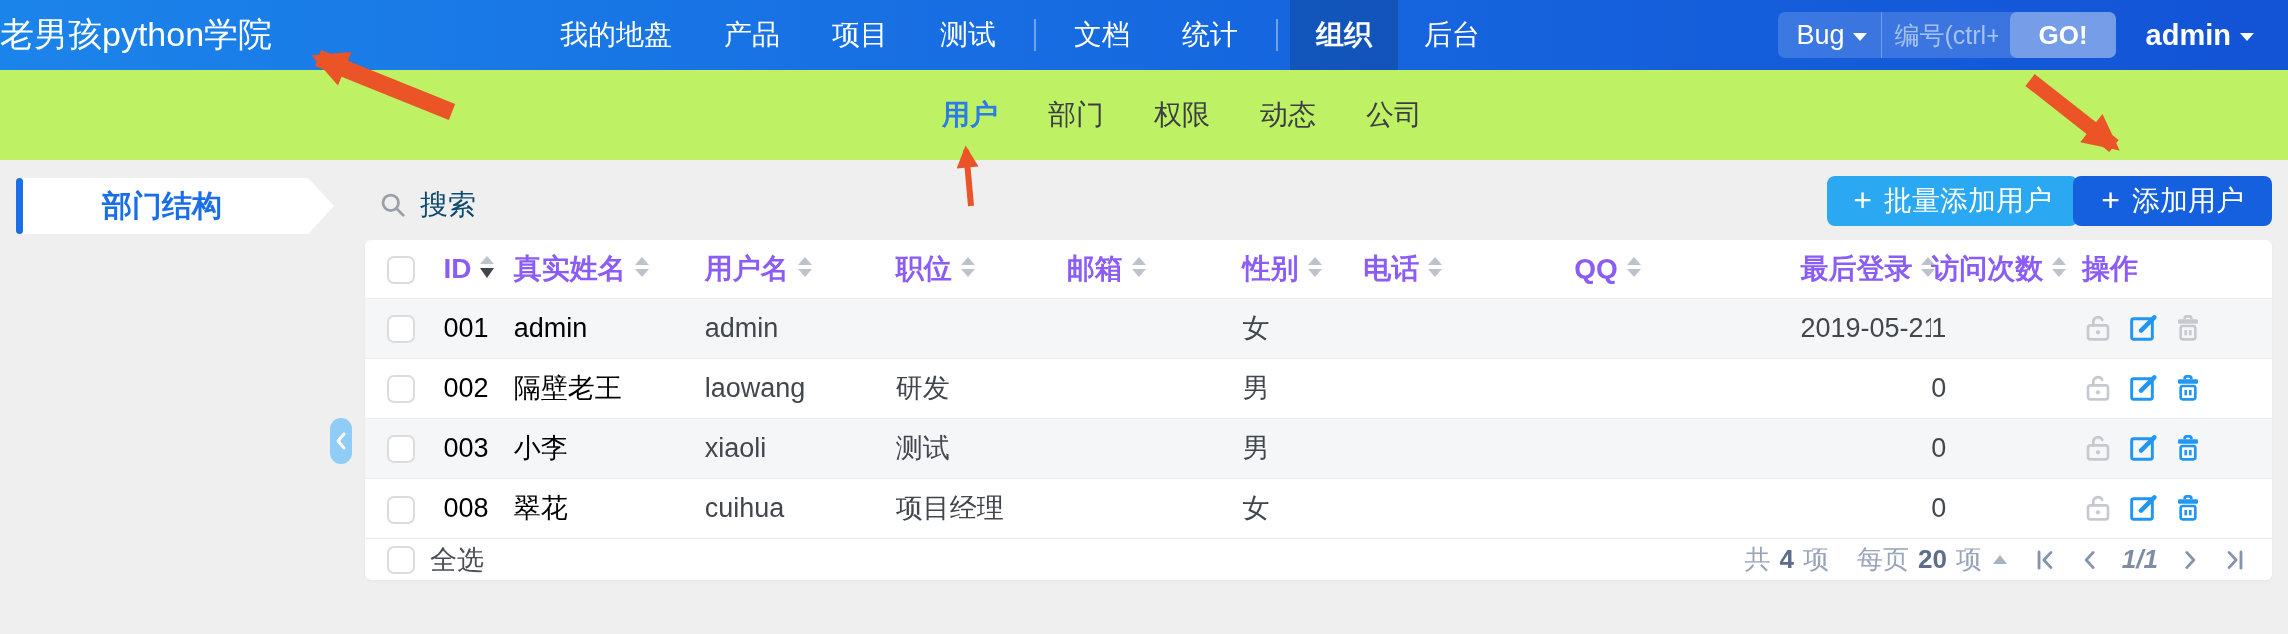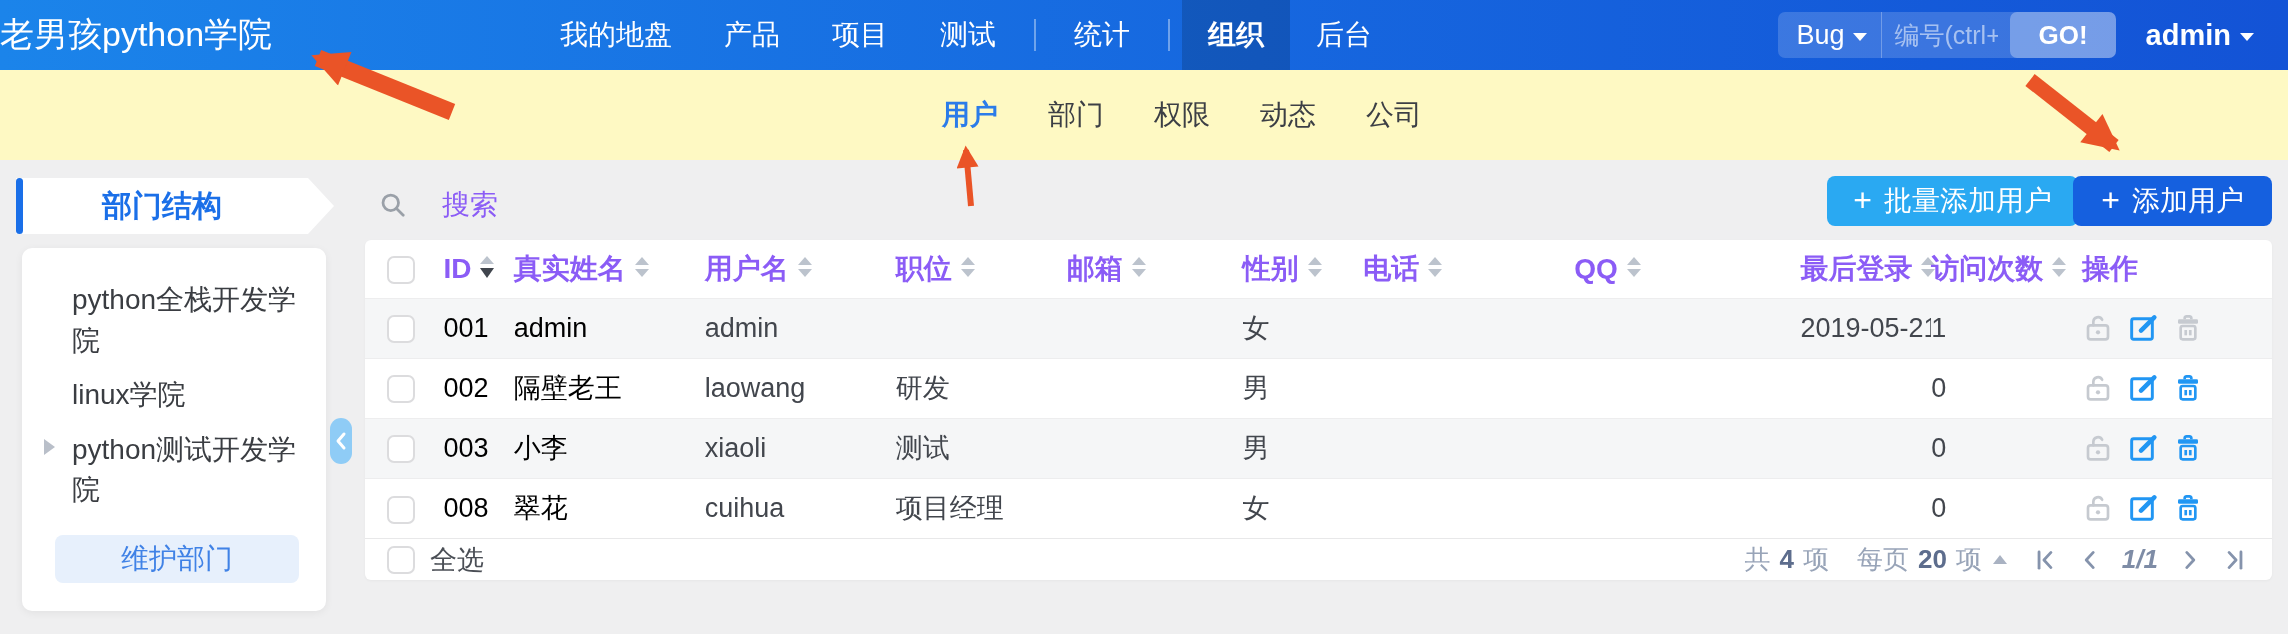--- a/index.html
+++ b/index.html
@@ -24,21 +24,21 @@
   .quickfind{ display:flex; align-items:center; background:rgba(255,255,255,0.17); border-radius:7px; height:46px; padding:0 0 0 4px; }
   .qf-type{ display:flex; align-items:center; gap:9px; padding:0 14px; font-size:27px; cursor:pointer; }
   .caret-down{ width:0;height:0;border-left:7px solid transparent;border-right:7px solid transparent;border-top:8px solid #fff; margin-top:3px;}
   .qf-divider{ width:1px; height:46px; background:rgba(255,255,255,0.28); }
   .qf-input{ width:128px; background:transparent; border:none; outline:none; color:#fff; font-size:25px; padding:0 12px; font-family:inherit;}
   .qf-input::placeholder{ color:rgba(255,255,255,0.55); }
   .qf-go{ height:46px; padding:0 28px; background:rgba(255,255,255,0.30); border-radius:7px; font-size:26px; font-weight:bold; display:flex; align-items:center; cursor:pointer;}
   .user-menu{ display:flex; align-items:center; gap:9px; font-size:29px; font-weight:bold; cursor:pointer; }
 
   
-  .tabsbar{ height:90px; background:#fef9c3; display:flex; align-items:center; justify-content:center; gap:50px; padding-left:76px; }
+  .tabsbar{ height:90px; background:#bef264; display:flex; align-items:center; justify-content:center; gap:50px; padding-left:76px; }
   .tab{ font-size:28px; color:#3c3f45; cursor:pointer; }
   .tab.active{ color:#2b7ce9; font-weight:bold; }
 
   
   .content{ position:relative; height:474px; }
 
   
   .side-title{
     position:absolute; left:16px; top:18px; width:318px; height:56px; background:#fff;
     clip-path:polygon(0 0, calc(100% - 26px) 0, 100% 50%, calc(100% - 26px) 100%, 0 100%);
@@ -55,21 +55,21 @@
     border-left:11px solid #b9bfc9; border-top:8px solid transparent; border-bottom:8px solid transparent; }
   .tree-item.has-caret .tree-caret{ display:block; }
   .maintain-btn{ width:244px; height:48px; margin:24px auto 0; transform:translateX(-17px);
     background:#e7f0fc; color:#4082e6; font-size:28px; border:none; border-radius:8px;
     display:flex; align-items:center; justify-content:center; cursor:pointer; font-family:inherit;}
   .collapse-handle{ position:absolute; left:330px; top:258px; width:22px; height:46px;
     background:#8fccf6; border-radius:12px; display:flex; align-items:center; justify-content:center; cursor:pointer; }
 
   
   .search-box{ position:absolute; left:378px; top:26px; display:flex; align-items:center; gap:12px; cursor:pointer; }
-  .search-label{ font-size:28px; color:#8b5cf6;margin-left:22px; }
+  .search-label{ font-size:28px; color:#0c4a6e; }
   .btn{ position:absolute; top:16px; height:50px; display:inline-flex; align-items:center; justify-content:center; gap:12px;
     color:#fff; font-size:28px; border:none; border-radius:8px; cursor:pointer; font-family:inherit; white-space:nowrap;}
   .btn .plus{ font-size:32px; font-weight:400; line-height:1; margin-top:-3px; }
   .btn-batch{ right:210px; padding:0 26px; background:#2aa9f2; }
   .btn-add{ right:16px; padding:0 28px; background:#1560df; }
 
   
   .table-card{ position:absolute; left:365px; right:16px; top:80px; background:#fff; border-radius:6px;
     overflow:hidden; box-shadow:0 1px 3px rgba(0,0,0,0.04); }
   table{ width:100%; table-layout:fixed; border-collapse:collapse; }
@@ -119,20 +119,23 @@
       <div class="nav-item">
         <span>项目</span>
       </div>
 
       <div class="nav-item">
         <span>测试</span>
       </div>
 
     <div class="nav-divider"></div>
 
+      <div class="nav-item">
+        <span>文档</span>
+      </div>
 
       <div class="nav-item">
         <span>统计</span>
       </div>
 
     <div class="nav-divider"></div>
 
       <div class="nav-item active">
         <span>组织</span>
       </div>
@@ -171,39 +174,20 @@
 
     <div class="tab"><span>公司</span></div>
 
 </div>
 
 <div class="content">
 
   <div class="side-title">
       <span>部门结构</span>
     </div>
-  <div class="tree-card">
-
-      <div class="tree-item">
-        
-        <span>python全栈开发学院</span>
-      </div>
-
-      <div class="tree-item">
-        
-        <span>linux学院</span>
-      </div>
-
-      <div class="tree-item has-caret">
-        <span class="tree-caret"></span>
-        <span>python测试开发学院</span>
-      </div>
-
-    <button class="maintain-btn">维护部门</button>
-  </div>
   <div class="collapse-handle">
     <svg width="14" height="20" viewBox="0 0 14 20">
       <polyline points="10,3 4,10 10,17" fill="none" stroke="#ffffff" stroke-width="3" stroke-linecap="round" stroke-linejoin="round"></polyline>
     </svg>
   </div>
 
   <div class="search-box">
     <svg width="30" height="30" viewBox="0 0 24 24">
       <circle cx="10.2" cy="10.2" r="6.2" fill="none" stroke="#9aa0a8" stroke-width="2.2"></circle>
       <line x1="14.8" y1="14.8" x2="20.2" y2="20.2" stroke="#9aa0a8" stroke-width="2.2" stroke-linecap="round"></line>

